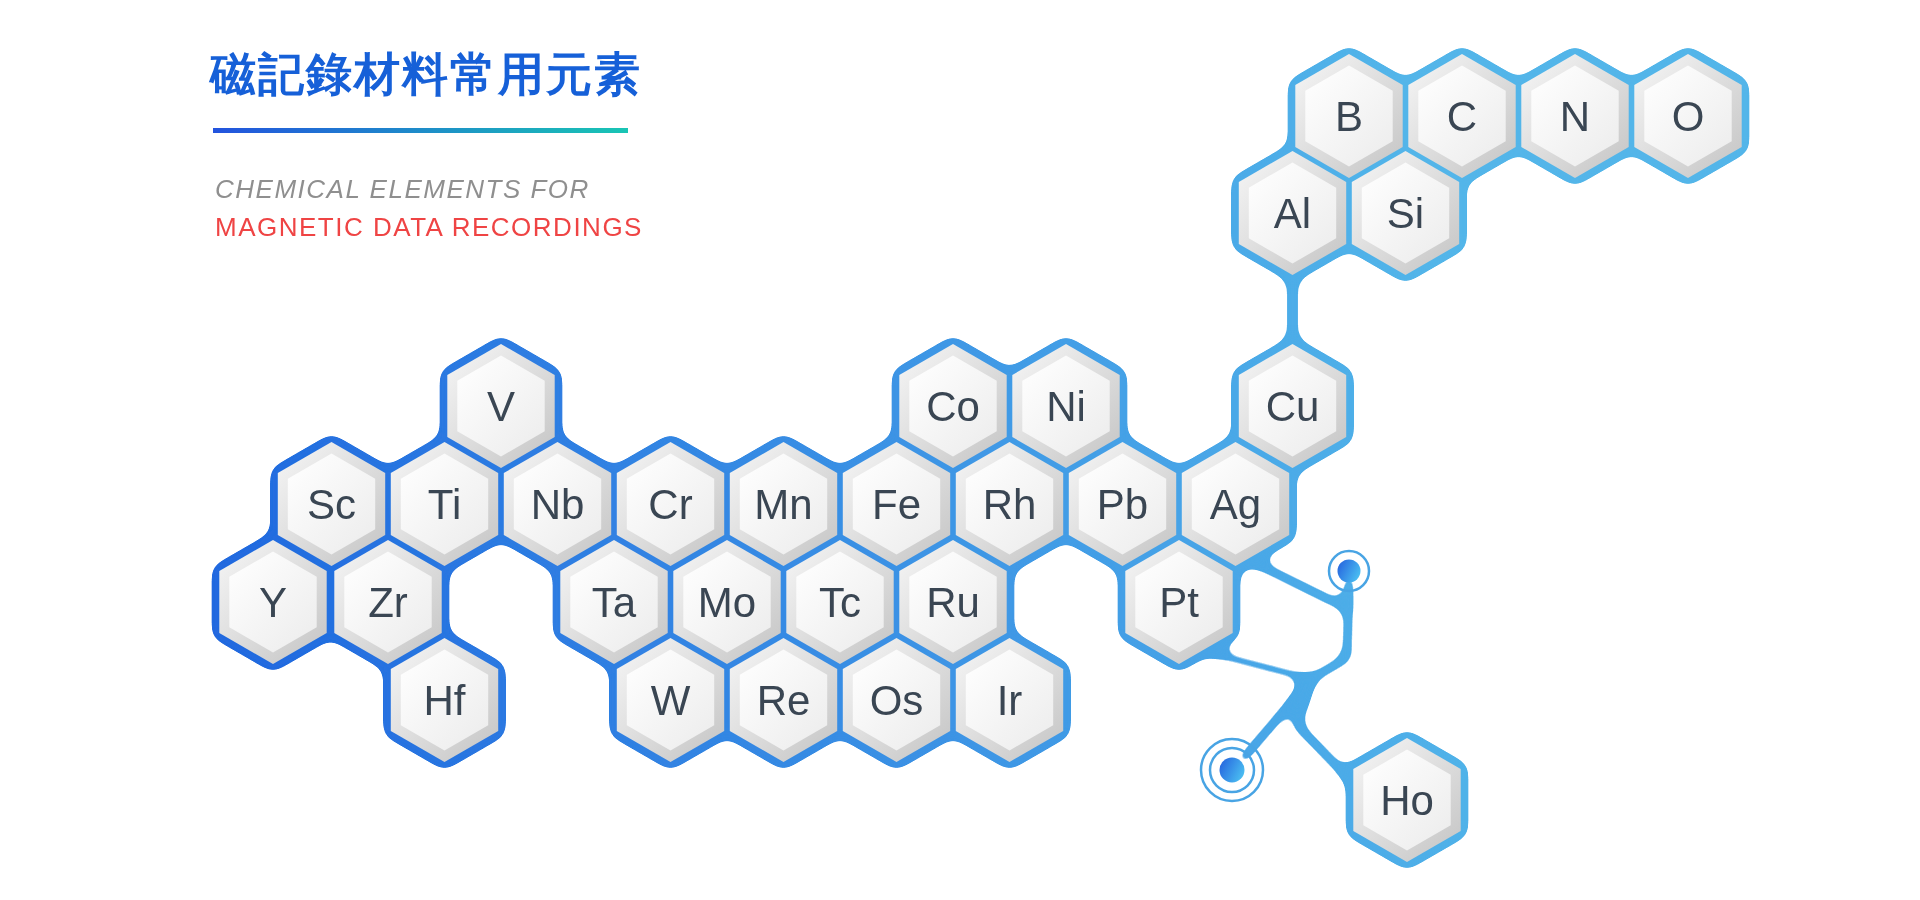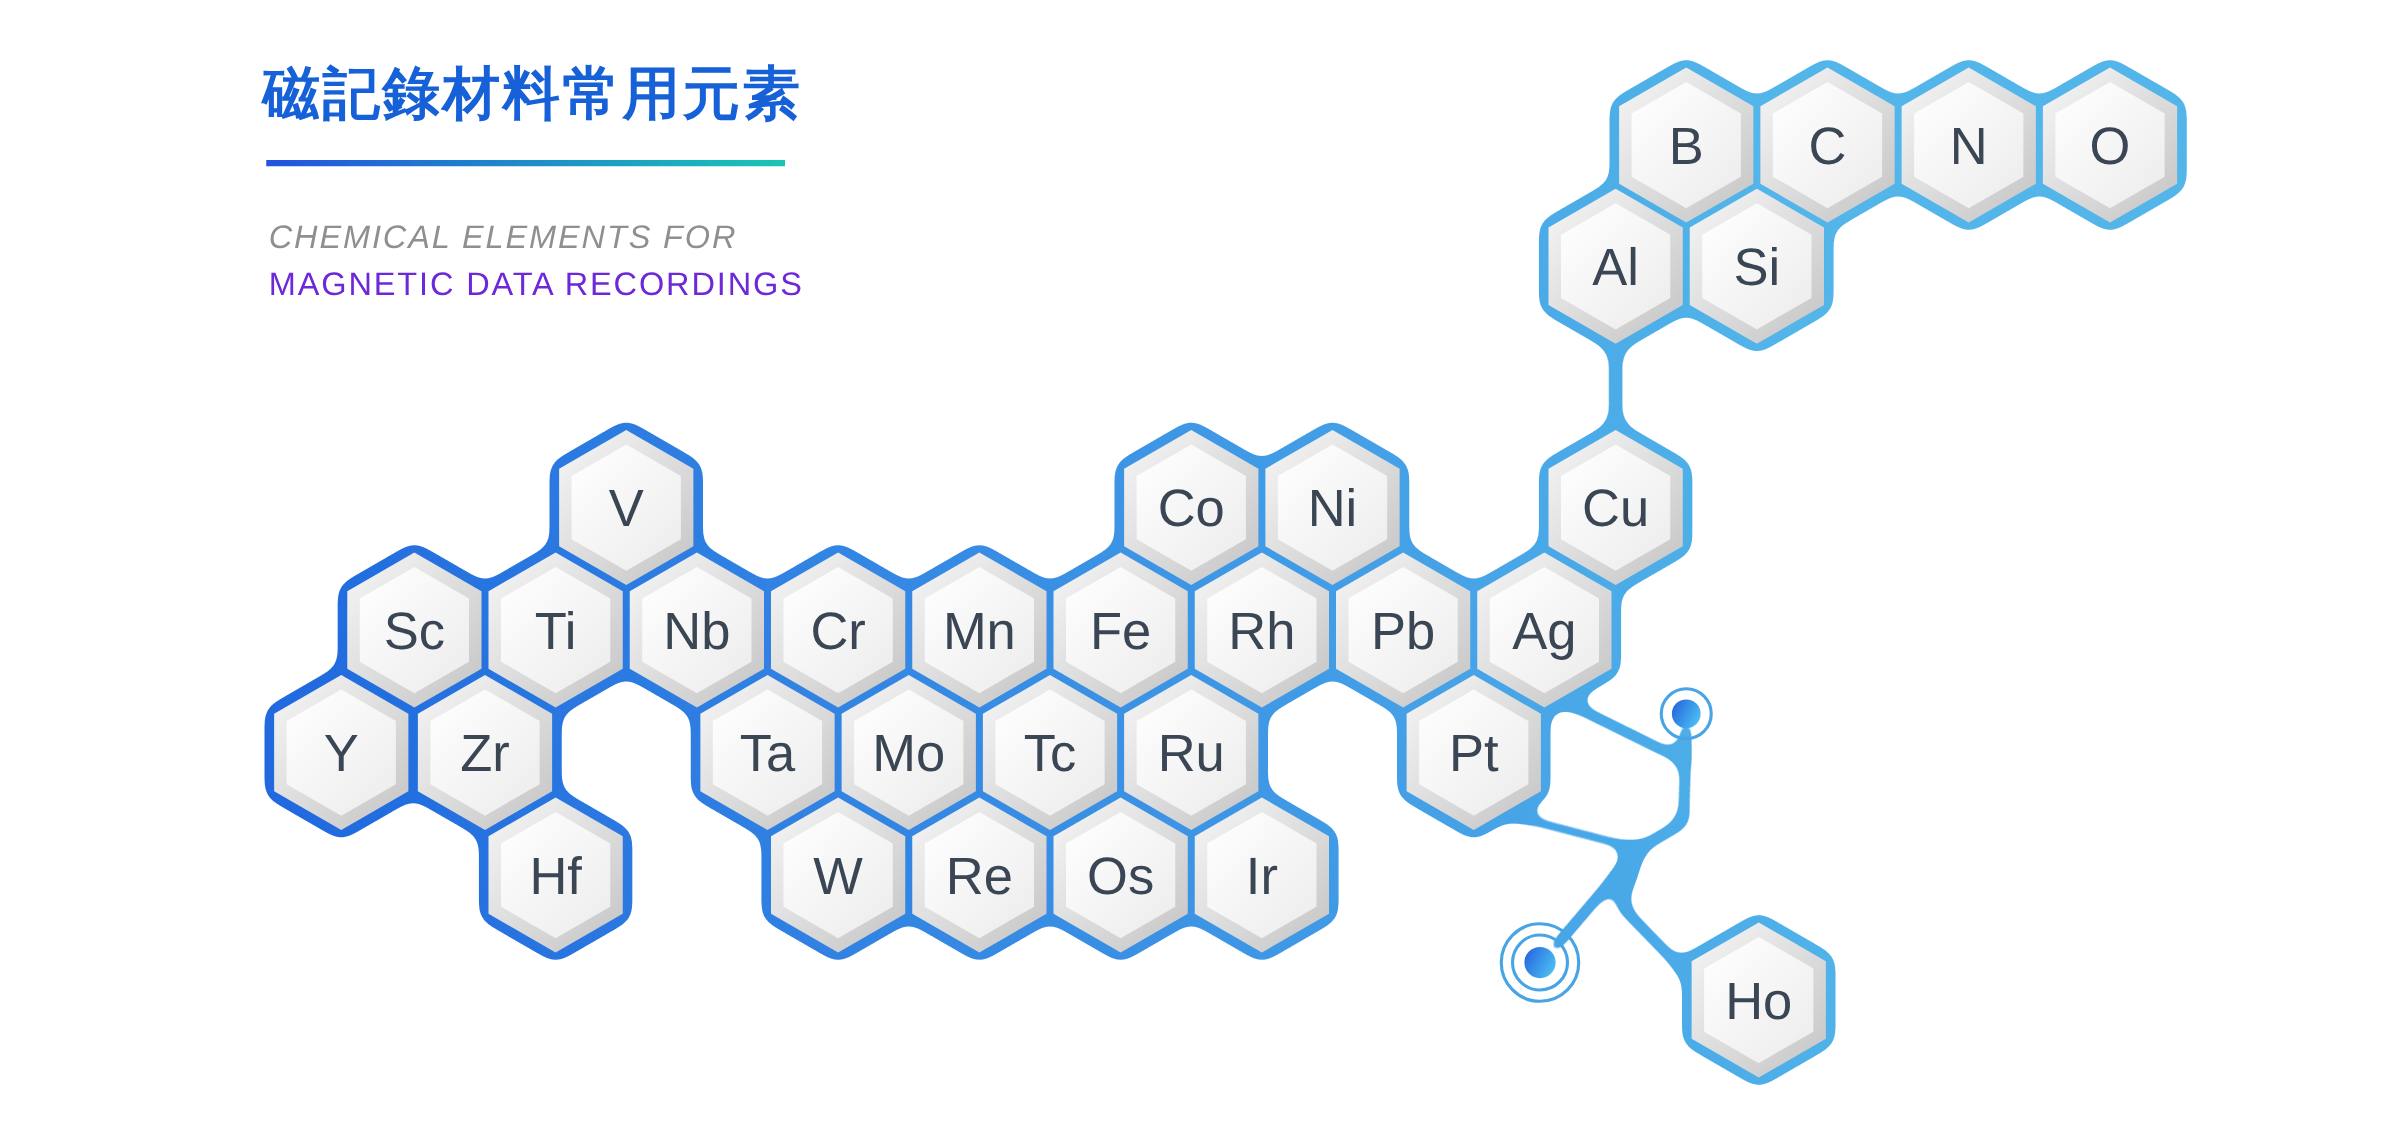--- a/index.html
+++ b/index.html
@@ -20,21 +20,21 @@
 </style>
 </head>
 <body>
 
 <div class="stage">
 
   <div class="header">
     <h1 class="title" style="color: rgb(22, 96, 216);">磁記錄材料常用元素</h1>
     <div class="underline" style="background: linear-gradient(90deg, rgb(35, 83, 222), rgb(25, 197, 180));"></div>
     <div class="subtitle sub1" style="color: rgb(143, 143, 143); font-style: italic;">CHEMICAL ELEMENTS FOR</div>
-    <div class="subtitle sub2" style="color: #6d28d9;">MAGNETIC DATA RECORDINGS</div>
+    <div class="subtitle sub2" style="color: #ef4444;">MAGNETIC DATA RECORDINGS</div>
   </div>
 
   <svg class="diagram" width="1920" height="900" viewBox="0 0 1920 900">
     <defs>
       <linearGradient id="webGrad" gradientUnits="userSpaceOnUse" x1="230" y1="600" x2="1450" y2="400">
         <stop offset="0" stop-color="#2069df"></stop>
         <stop offset="1" stop-color="#52b5e9"></stop>
       </linearGradient>
       <linearGradient id="bevelGrad" x1="0" y1="0" x2="0.9" y2="1">
         <stop offset="0" stop-color="#f7f7f7"></stop>

